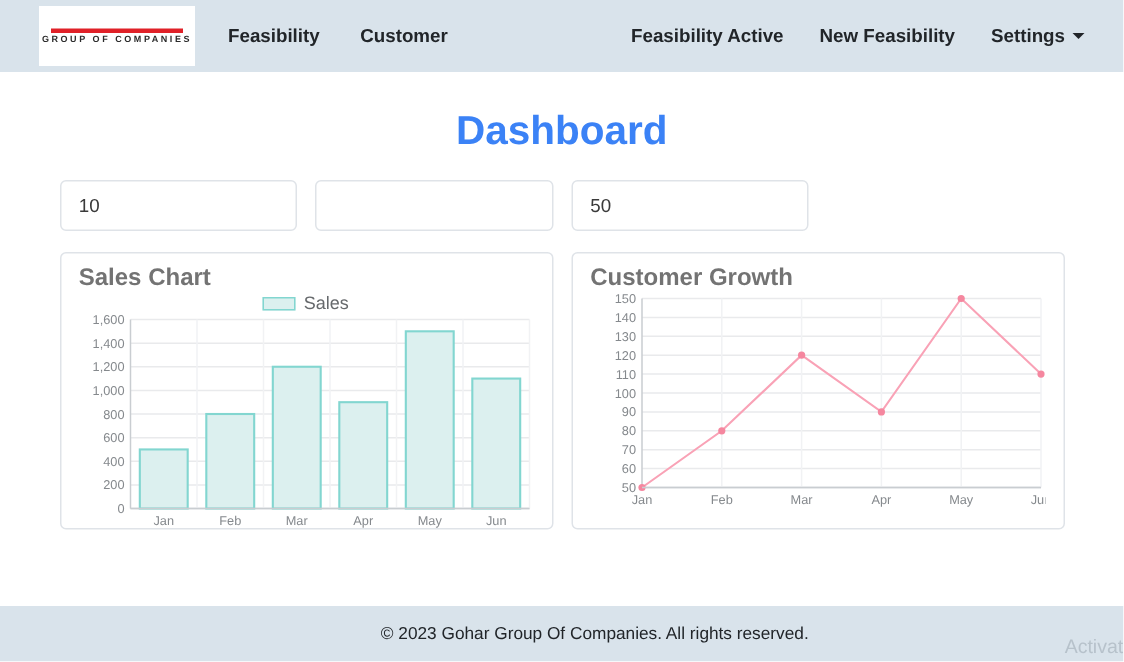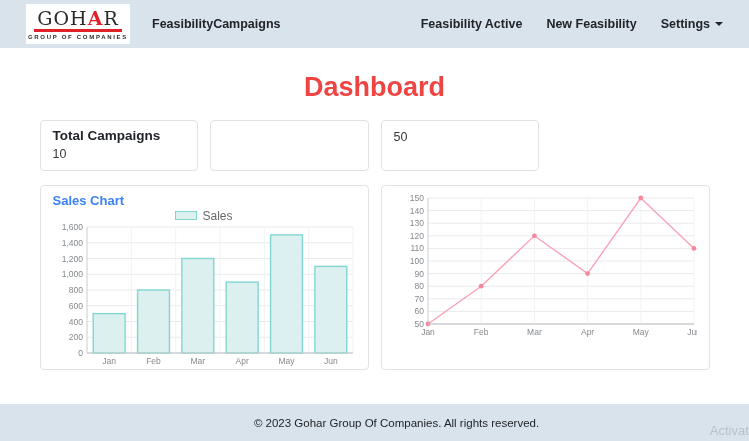--- a/index.html
+++ b/index.html
@@ -23,39 +23,39 @@
   }
   .brand-word {
     font-family:"DejaVu Serif","Liberation Serif",serif;
     font-size:19px; line-height:1; color:#2b2b2b; letter-spacing:1px; font-weight:500;
   }
   .brand-word .accent { font-weight:bold; }
   .brand-bar { width:88px; height:3px; margin:1px 0 2px; }
   .brand-tagline {
     font-size:6px; letter-spacing:1.7px; color:#2b2b2b; font-weight:bold; white-space:nowrap; line-height:1;
   }
-  .nav-left  { display:flex; margin-left:22px; }
+  .nav-left  { display:flex; gap:27px; margin-left:22px; }
   .nav-right { display:flex; gap:24px; margin-left:auto; align-items:center; }
   .nav-link  { font-size:12.5px; font-weight:600; color:#212529; cursor:pointer; text-decoration:none; white-space:nowrap; }
   .caret {
     display:inline-block; width:0; height:0; margin-left:5px; vertical-align:2px;
     border-left:4px solid transparent; border-right:4px solid transparent; border-top:4px solid #212529;
   }
 
   
-  .page-title { text-align:center; font-size:27px; font-weight:700; color:#ef4444; margin:24px 0 17px; }
+  .page-title { text-align:center; font-size:27px; font-weight:700; color:#3b82f6; margin:24px 0 17px; }
   .container { width:670px; margin:0 auto; }
   .stats-row { display:grid; grid-template-columns:repeat(4,1fr); gap:12px; }
   .stat-card { border:1px solid #dfe3e8; border-radius:4px; background:#fff; padding:7px 12px 8px; }
   .stat-label { font-weight:700; font-size:13.5px; color:#212529; line-height:1.25; }
   .stat-value { font-size:12.5px; color:#3a3a3a; margin-top:3px; line-height:1.1; }
 
   .charts-row { display:grid; grid-template-columns:1fr 1fr; gap:12px; margin-top:14px; }
   .chart-card { border:1px solid #dfe3e8; border-radius:4px; background:#fff; height:185px; padding:8px 12px 6px; }
-  .chart-title { font-weight:700; font-size:13px; color:#3b82f6; line-height:1.15; }
+  .chart-title { font-weight:700; font-size:16px; color:#737373; line-height:1.15; }
   .legend-row { display:flex; justify-content:center; align-items:center; gap:5px; height:12px; margin:1px 0 1px; }
   .legend-box { width:22px; height:9px; border:1px solid; }
   .legend-label { font-size:12px; color:#66696c; line-height:1; }
   .chart-canvas { width:303px; height:144px; }
   svg text { font-family:"Liberation Sans","DejaVu Sans",sans-serif; }
 
   
   footer {
     margin-top:auto; height:37px; flex-shrink:0; background:#d9e3eb;
     display:flex; align-items:center; justify-content:center;
@@ -66,41 +66,39 @@
     pointer-events:none; white-space:nowrap;
   }
 </style>
 </head>
 <body>
 
 <div class="app">
 
   <nav class="navbar" style="background: rgb(217, 227, 235);">
     <div class="brand">
-      <div class="brand-word"><span>GOH</span><span class="accent" style="color: rgb(224, 33, 40);">A</span><span>R</span></div>
       <div class="brand-bar" style="background: rgb(224, 33, 40);"></div>
       <div class="brand-tagline">GROUP OF COMPANIES</div>
     </div>
     <div class="nav-left">
       <a class="nav-link">Feasibility</a>
-      <a class="nav-link">Campaigns</a>
+      <a class="nav-link">Customer</a>
     </div>
     <div class="nav-right">
       <a class="nav-link">Feasibility Active</a>
       <a class="nav-link">New Feasibility</a>
       <a class="nav-link"><span>Settings</span><span class="caret"></span></a>
     </div>
   </nav>
 
   <h1 class="page-title">Dashboard</h1>
 
   <div class="container">
     <div class="stats-row">
       <div class="stat-card">
-        <div class="stat-label">Total Campaigns</div>
         <div class="stat-value">10</div>
       </div>
       <div class="stat-card">
       </div>
       <div class="stat-card">
         <div class="stat-value">50</div>
       </div>
     </div>
 
     <div class="charts-row">
@@ -153,20 +151,21 @@
                 <rect x="84.54" y="67" width="31.92" height="63" fill="#dcf0ef" stroke="#82d6d0" stroke-width="1.4"></rect>
                 <rect x="128.87333333333333" y="35.5" width="31.92" height="94.5" fill="#dcf0ef" stroke="#82d6d0" stroke-width="1.4"></rect>
                 <rect x="173.20666666666668" y="59.125" width="31.92" height="70.875" fill="#dcf0ef" stroke="#82d6d0" stroke-width="1.4"></rect>
                 <rect x="217.54000000000002" y="11.875" width="31.92" height="118.125" fill="#dcf0ef" stroke="#82d6d0" stroke-width="1.4"></rect>
                 <rect x="261.87333333333333" y="43.375" width="31.92" height="86.625" fill="#dcf0ef" stroke="#82d6d0" stroke-width="1.4"></rect>
               </g>
               <line x1="34" y1="130" x2="300" y2="130" stroke="#c9cdd1" stroke-width="1"></line>
             </svg></div>
       </div>
       <div class="chart-card">
+        <div class="chart-title">Customer Growth</div>
         <div class="chart-canvas"><svg width="303" height="144" viewBox="0 0 303 144">
               <g>
                 <line x1="34" y1="130" x2="300" y2="130" stroke="#c9cdd1" stroke-width="1"></line>
                 <line x1="34" y1="117.4" x2="300" y2="117.4" stroke="#e9eaec" stroke-width="1"></line>
                 <line x1="34" y1="104.8" x2="300" y2="104.8" stroke="#e9eaec" stroke-width="1"></line>
                 <line x1="34" y1="92.2" x2="300" y2="92.2" stroke="#e9eaec" stroke-width="1"></line>
                 <line x1="34" y1="79.6" x2="300" y2="79.6" stroke="#e9eaec" stroke-width="1"></line>
                 <line x1="34" y1="67" x2="300" y2="67" stroke="#e9eaec" stroke-width="1"></line>
                 <line x1="34" y1="54.400000000000006" x2="300" y2="54.400000000000006" stroke="#e9eaec" stroke-width="1"></line>
                 <line x1="34" y1="41.80000000000001" x2="300" y2="41.80000000000001" stroke="#e9eaec" stroke-width="1"></line>

